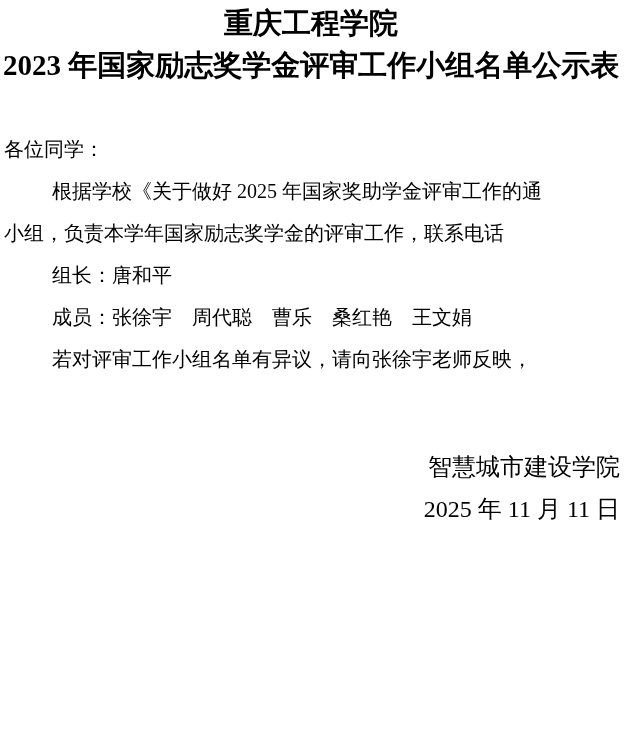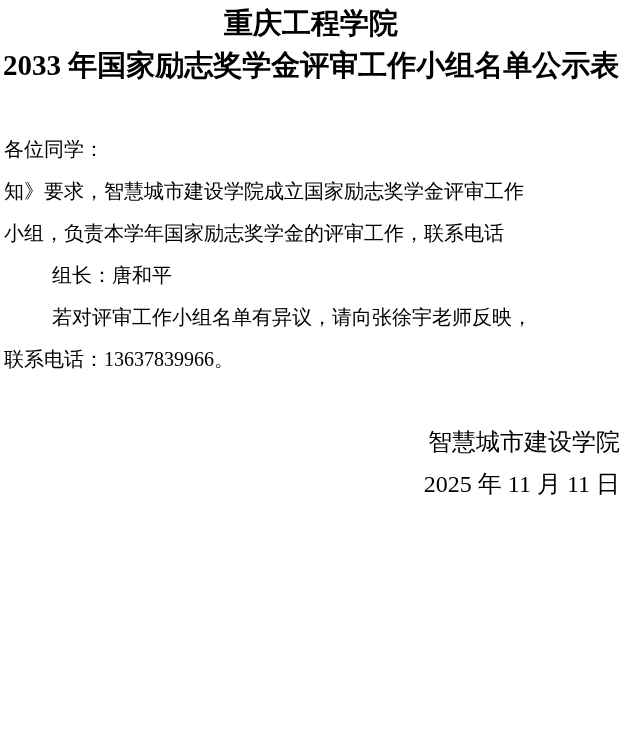--- a/index.html
+++ b/index.html
@@ -34,47 +34,47 @@
     line-height: 42px;
   }
   .body-line {
     white-space: nowrap;
     text-align: left;
   }
   .indent {
     padding-left: 48px; 
   }
   .signature-block {
-    margin-top: 41px;
+    margin-top: 66px;
     padding-right: 2px;
     font-size: 24px;
     line-height: 42px;
     text-align: right;
   }
   .signature-line {
     white-space: nowrap;
   }
 </style>
 </head>
 <body>
 
 <div class="doc">
 
   <div class="title-block">
     <div class="title-line">重庆工程学院</div>
-    <div class="title-line">2033 年国家励志奖学金评审工作小组名单公示表</div>
+    <div class="title-line">2023 年国家励志奖学金评审工作小组名单公示表</div>
   </div>
 
   <div class="body-block">
     <div class="body-line">各位同学：</div>
-    <div class="body-line">知》要求，智慧城市建设学院成立国家励志奖学金评审工作</div>
+    <div class="body-line indent">根据学校《关于做好 2025 年国家奖助学金评审工作的通</div>
     <div class="body-line">小组，负责本学年国家励志奖学金的评审工作，联系电话</div>
     <div class="body-line indent">组长：唐和平</div>
+    <div class="body-line indent">成员：张徐宇　周代聪　曹乐　桑红艳　王文娟</div>
     <div class="body-line indent">若对评审工作小组名单有异议，请向张徐宇老师反映，</div>
-    <div class="body-line">联系电话：13637839966。</div>
   </div>
 
   <div class="signature-block">
     <div class="signature-line">智慧城市建设学院</div>
     <div class="signature-line">2025 年 11 月 11 日</div>
   </div>
 
 </div>
 
 </body></html>

